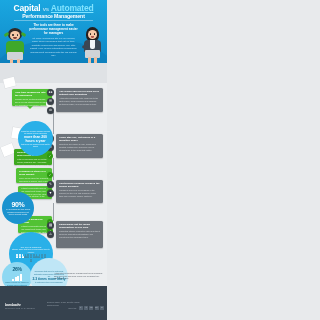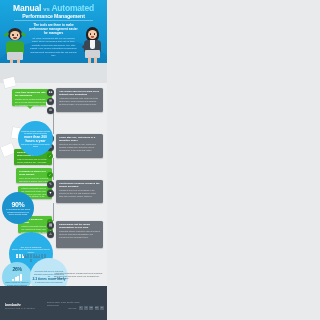--- a/index.html
+++ b/index.html
@@ -12,21 +12,21 @@
 
   
   .header{position:absolute;left:0;top:0;width:107px;height:63px;
     background:linear-gradient(180deg,#1aa7e0 0%,#1496d2 55%,#0d86c4 100%);overflow:hidden;}
   .hdr-wave{position:absolute;left:-10px;top:40px;width:130px;height:40px;
     background:#0c7cb8;border-radius:50% 50% 0 0/100% 100% 0 0;opacity:.55;}
   .title{position:absolute;left:0;top:3px;width:107px;text-align:center;
     font-size:8.5px;font-weight:700;letter-spacing:-.2px;line-height:10px;white-space:nowrap;}
   .t-manual{color:#ffffff;}
   .t-vs{color:#a8dcf2;font-size:6px;font-weight:700;}
-  .t-auto{color:#7fe3ff;}
+  .t-auto{color:#7fe3ff;text-decoration:underline;}
   .subtitle{position:absolute;left:0;top:12.5px;width:107px;text-align:center;
     color:#ffffff;font-size:5.2px;font-weight:700;letter-spacing:-.1px;}
   .hdr-rule{position:absolute;left:14px;top:20px;width:79px;height:1px;background:rgba(255,255,255,.35);}
 
   .intro{position:absolute;left:29px;top:23px;width:49px;text-align:center;}
   .intro-h{color:#ffffff;font-size:3.1px;font-weight:700;line-height:4px;}
   .intro-p{color:#bfe6f7;font-size:2.4px;line-height:3.4px;margin-top:2px;}
 
   
   .char{position:absolute;}
@@ -103,21 +103,21 @@
 </style>
 </head>
 <body>
 
 <div class="page">
 
   <div class="header">
     <div class="hdr-wave"></div>
 
     <div class="title">
-      <span class="t-manual">Manual</span>
+      <span class="t-manual">Capital</span>
       <span class="t-vs">vs</span>
       <span class="t-auto">Automated</span>
     </div>
     <div class="subtitle">Performance Management</div>
     <div class="hdr-rule"></div>
 
     <div class="intro">
       <div class="intro-h">The tools are there to make performance management easier for managers</div>
       <div class="intro-p">Yet many companies still rely on manual, paper-driven processes that eat up time, frustrate employees and deliver very little insight. Here is how automated performance management compares with the old manual way.</div>
     </div>

